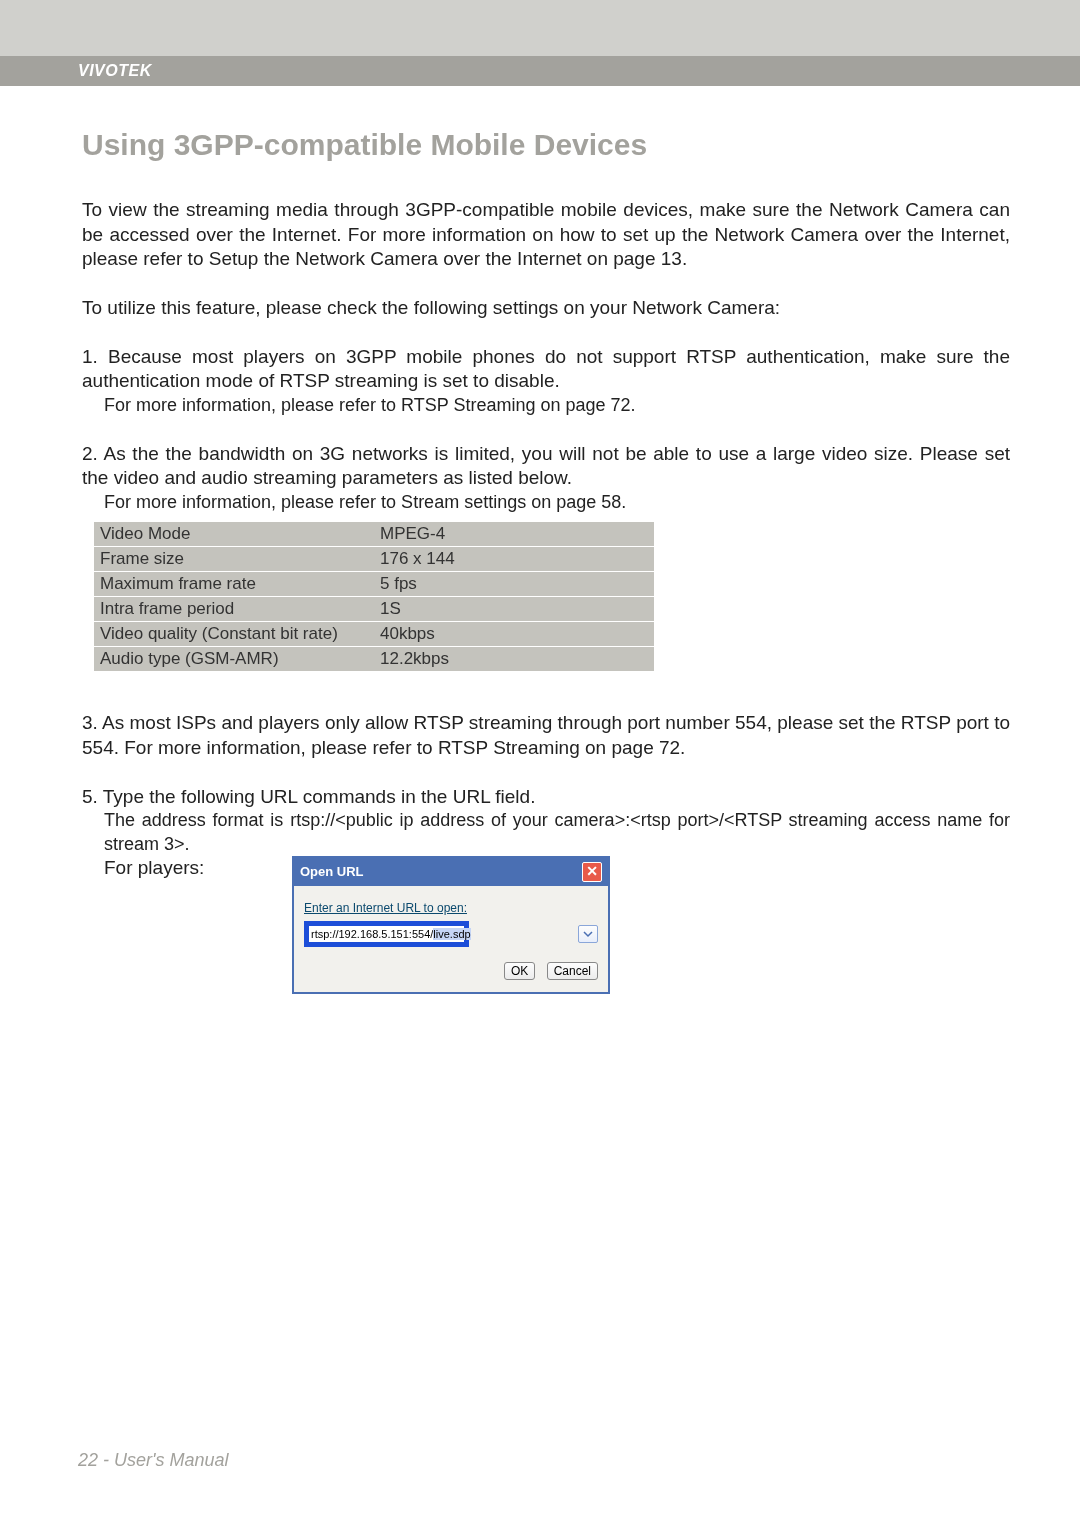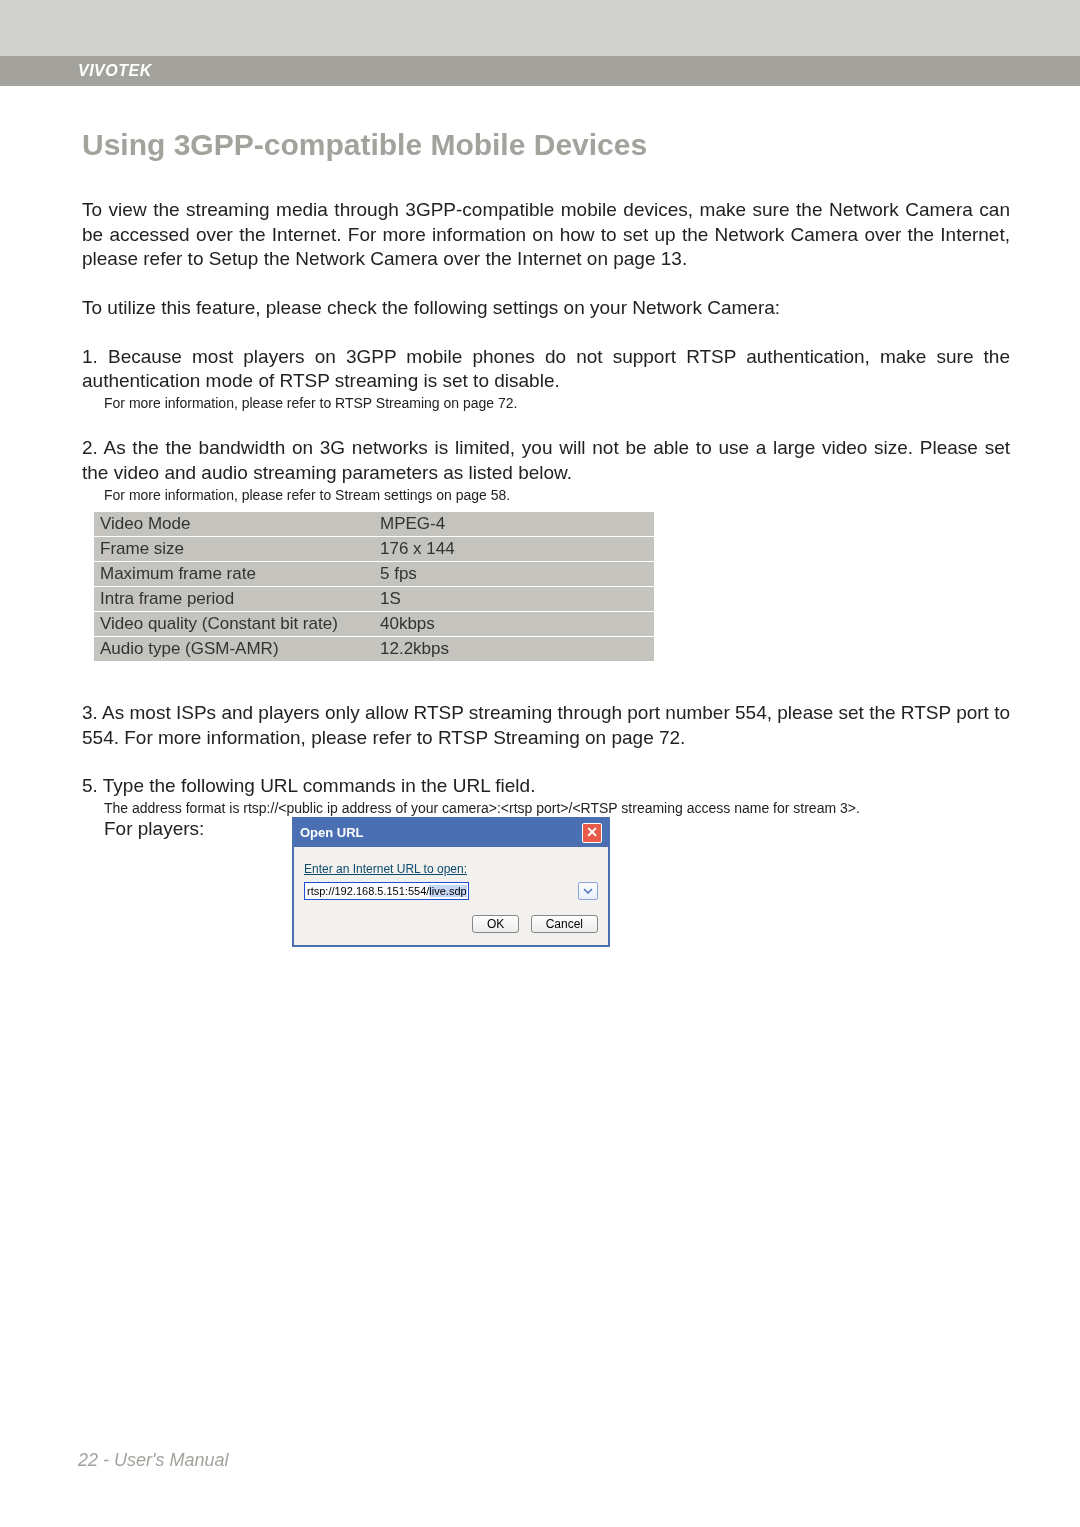--- a/index.html
+++ b/index.html
@@ -55,21 +55,21 @@
   }
   .list-item { margin-bottom: 24px; }
   .list-item .num-line {
     color:#222;
     font-size:19px;
     line-height:1.3;
     text-align: justify;
   }
   .list-item .sub {
     color:#222;
-    font-size:14px;
+    font-size:18px;
     line-height:1.3;
     padding-left: 22px;
   }
   table.settings {
     border-collapse: collapse;
     margin-top: 6px;
     margin-bottom: 40px;
     margin-left: 12px;
     width: 560px;
   }
@@ -124,21 +124,21 @@
     text-decoration: underline;
     display:inline-block;
   }
   .openurl-dialog .url-row {
     display:flex;
     gap: 80px;
     align-items:center;
     margin-bottom: 10px;
   }
   .openurl-dialog .url-field {
-    border: 1px solid #1d4ed8;
+    border: 5px solid #1d4ed8;
     background:#fff;
     font-size: 11px;
     padding: 1px 2px;
     width: 165px;
     color:#000;
     font-family: Tahoma, Arial, sans-serif;
   }
   .openurl-dialog .url-field .hl {
     background: #c5d5f5;
   }
@@ -152,21 +152,21 @@
     align-items:center;
     justify-content:center;
     margin-left:auto;
   }
   .openurl-dialog .drop-btn svg { width:10px; height:10px; }
   .openurl-dialog .btn-row {
     text-align: right;
   }
   .openurl-dialog button.dlg {
     font-size: 12px;
-    padding: 1px 14px;
+    padding: 1px 6px;
     border: 1px solid #888;
     background: linear-gradient(#fdfdfd,#ececec);
     border-radius: 3px;
     margin-left: 6px;
     color:#000;
     font-family: Tahoma, Arial, sans-serif;
   }
   .footer {
     position: absolute;
     left: 78px;

